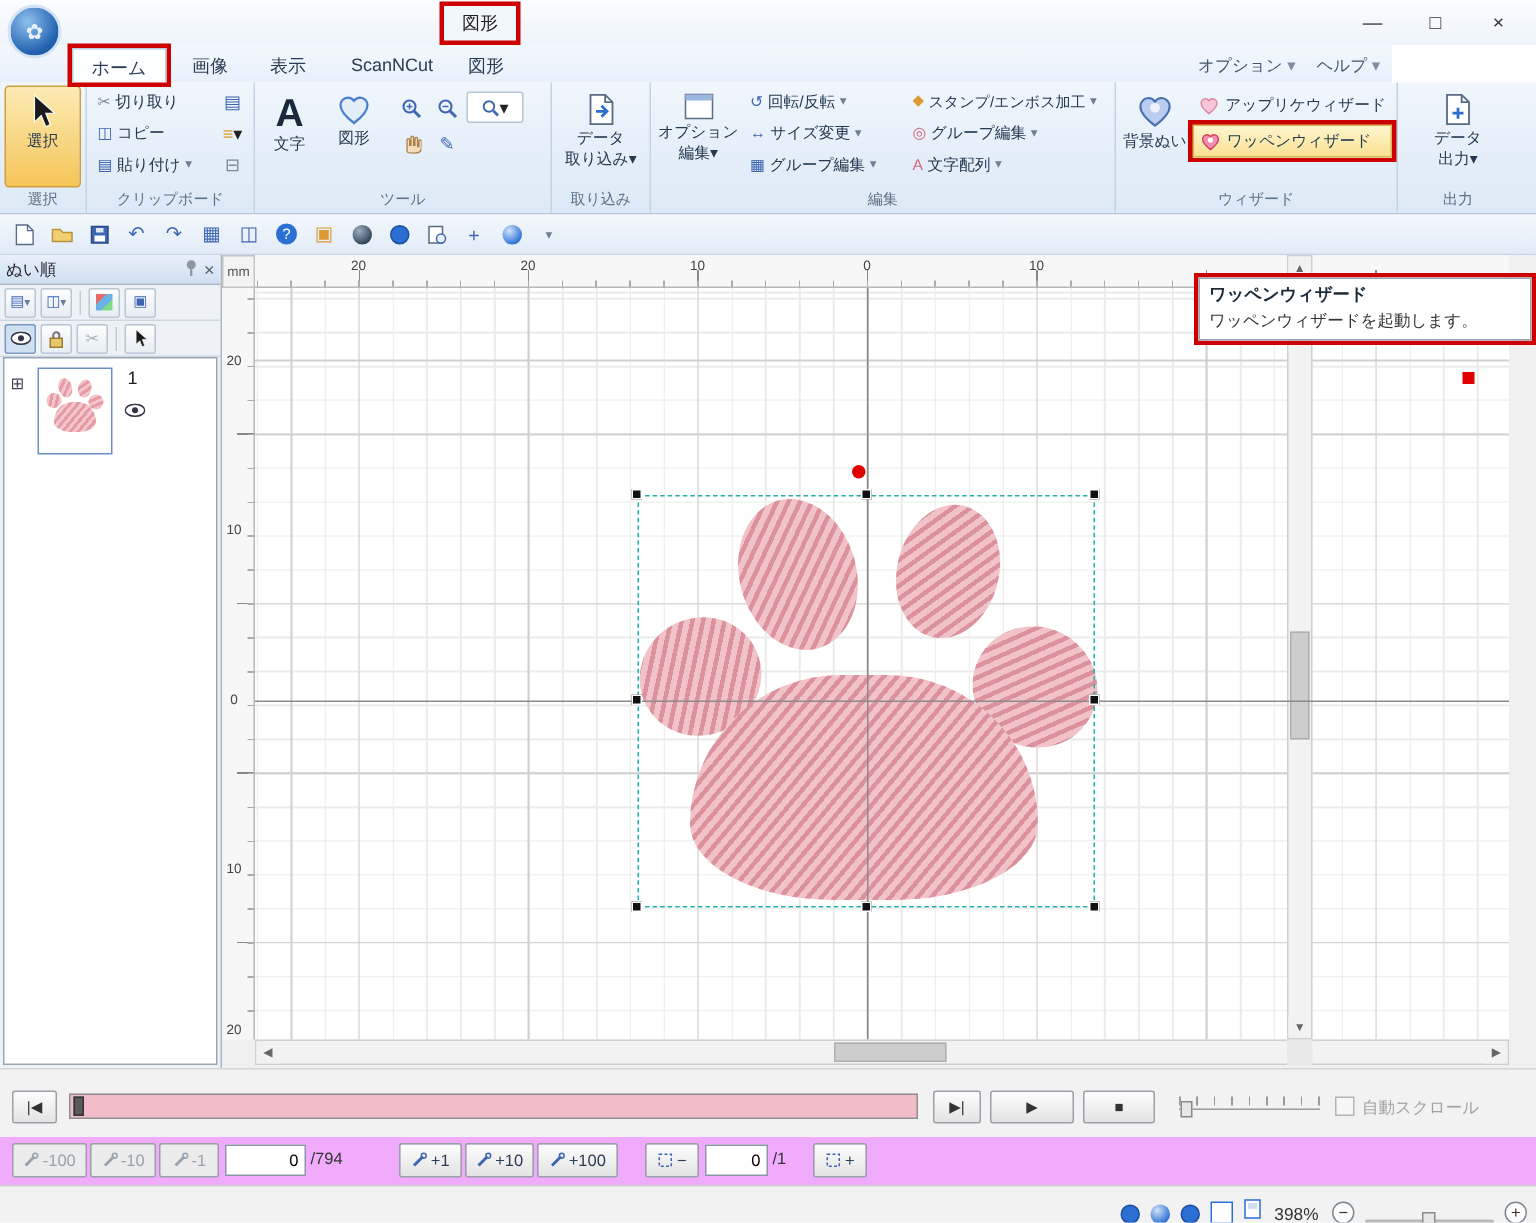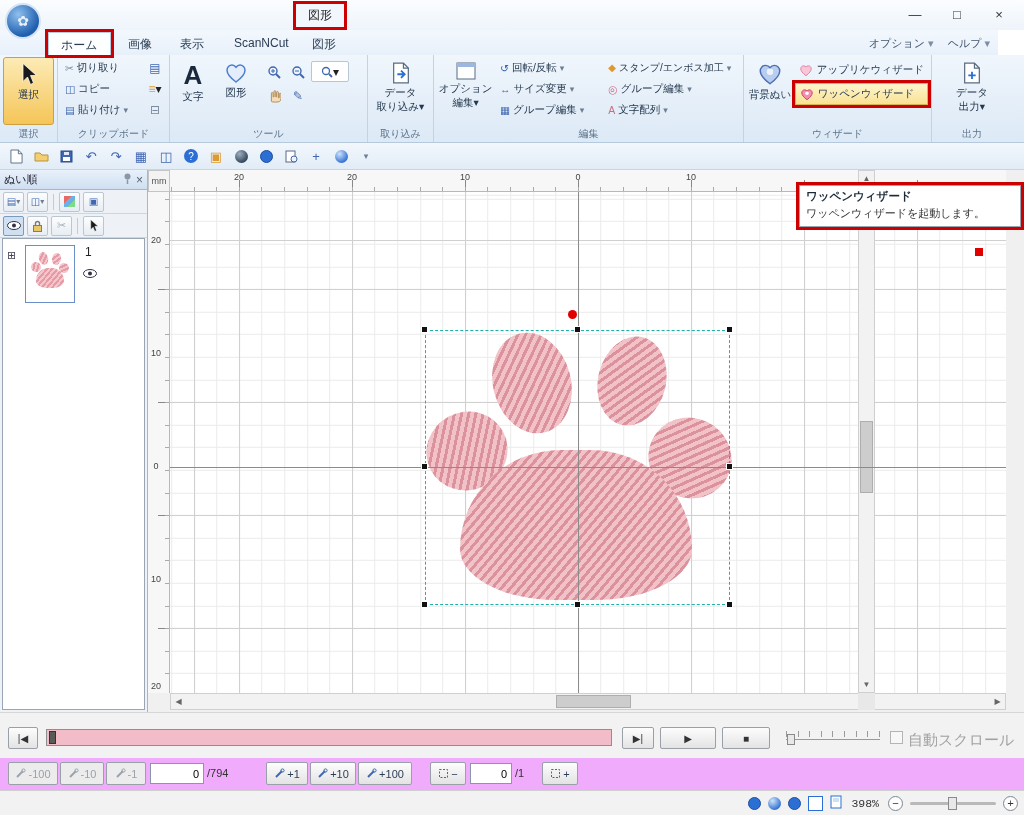--- a/index.html
+++ b/index.html
@@ -11,21 +11,21 @@
   .titlebar { position:absolute; left:0; top:0; width:1024px; height:30px; background:linear-gradient(#fbfdff,#eef4fb); }
   .orb { position:absolute; left:5px; top:3px; width:36px; height:36px; border-radius:50%;
          background:radial-gradient(circle at 35% 30%, #8fc0ee, #1f5fae 70%); border:2px solid #d5e4f4; z-index:30;
          display:flex; align-items:center; justify-content:center; color:#e8f0fa; font-size:14px; }
   .win-title { position:absolute; left:60px; top:8px; color:#333; }
   .ctx-anno { position:absolute; left:296px; top:4px; padding:3px 12px; background:#f2f7fd; box-shadow:0 0 0 3px #cc0000; z-index:25; }
   .winbtns { position:absolute; right:4px; top:0; height:30px; display:flex; }
   .winbtn { width:42px; height:28px; display:flex; align-items:center; justify-content:center; color:#333; font-size:13px; }
 
   
-  .tabrow { position:absolute; left:0; top:30px; width:998px; height:25px; background:linear-gradient(#f3f8fd,#e7f0fa); }
+  .tabrow { position:absolute; left:0; top:30px; width:928px; height:25px; background:linear-gradient(#f3f8fd,#e7f0fa); }
   .tab { position:absolute; top:2px; height:23px; padding:4px 12px 0; color:#2a3c52; }
   .tab.active { background:#fdfeff; border:1px solid #b9cbde; border-bottom:none; box-shadow:0 0 0 3px #cc0000; z-index:20; }
   .tabrow-right { position:absolute; right:8px; top:6px; color:#44566e; font-size:11px; display:flex; gap:14px; }
   .tabrow-right span.caret { color:#7d8da2; }
 
   
   .ribbon { position:absolute; left:0; top:55px; width:1024px; height:88px;
             background:linear-gradient(#f0f6fc,#dcе9f6); background:linear-gradient(#f0f6fc,#dce9f6);
             border-bottom:1px solid #b6c8dc; display:flex; }
   .rgroup { height:100%; border-right:1px solid #c3d3e6; display:flex; flex-direction:column; padding:2px 3px 0; }
@@ -119,36 +119,36 @@
   .playbar { position:absolute; left:0; top:712px; width:1024px; height:46px; background:#f2f2f2; border-top:1px solid #d6d6d6; }
   .pbtn { position:absolute; height:22px; background:linear-gradient(#fdfdfd,#e3e3e3); border:1px solid #9aa0a8;
           border-radius:2px; display:flex; align-items:center; justify-content:center; font-size:10px; color:#333; }
   .main-slider { position:absolute; left:46px; top:16px; width:566px; height:17px; background:#f3bcc9; border:1px solid #8f8f8f; }
   .main-slider .sl-handle { position:absolute; left:2px; top:1px; width:7px; height:13px; background:#5a5a5a; border:1px solid #333; }
   .mini-slider { position:absolute; left:786px; top:18px; width:94px; height:14px; }
   .mini-ticks { position:absolute; left:0; top:0; width:94px; height:6px;
                 background:repeating-linear-gradient(90deg,#9a9a9a 0 1px,transparent 1px 11.6px); }
   .mini-line { position:absolute; left:0; top:8px; width:94px; height:1px; background:#9a9a9a; }
   .mini-handle { position:absolute; left:1px; top:3px; width:8px; height:11px; background:#e8e8e8; border:1px solid #8a8a8a; }
-  .autoscroll { position:absolute; left:890px; top:18px; display:flex; gap:5px; color:#a2a2a2; font-size:15px; }
+  .autoscroll { position:absolute; left:890px; top:18px; display:flex; gap:5px; color:#a2a2a2; font-size:11px; }
   .cb { width:13px; height:13px; border:1px solid #b4b4b4; background:#f7f7f7; }
 
   
   .stitchbar { position:absolute; left:0; top:758px; width:1024px; height:32px; background:#f0abfc; }
   .sbtn { position:absolute; top:4px; height:23px; background:linear-gradient(#fdfdfd,#e3e3e3); border:1px solid #9aa0a8;
           border-radius:2px; display:flex; align-items:center; justify-content:center; gap:2px; font-size:11px; color:#2c3e56; }
   .sbtn.disabled { color:#9aa2ab; background:#ececec; }
   .numbox { position:absolute; top:5px; height:21px; border:1px solid #8a97a6; background:#fff; text-align:right;
             padding-right:4px; font-size:11px; font-family:"Liberation Sans",sans-serif; }
   .slabel { position:absolute; top:9px; font-size:11px; color:#333; }
 
   
   .statusbar { position:absolute; left:0; top:790px; width:1024px; height:25px; background:#f2f2f2; border-top:1px solid #cfcfcf; }
   .status-info { position:absolute; left:8px; top:5px; color:#333; font-size:11.5px; }
-  .status-right { position:absolute; right:6px; top:0; height:25px; display:flex; align-items:center; gap:7px;font-family:Liberation Mono, monospace; }
+  .status-right { position:absolute; right:6px; top:0; height:25px; display:flex; align-items:flex-end; gap:7px; }
   .sq-icon { width:15px; height:15px; border:1px solid #2b6fd4; background:#fff; }
   .zoomlabel { font-size:11.5px; color:#333; margin:0 2px; }
   .zoombtn { width:15px; height:15px; border-radius:50%; border:1px solid #7c8894; background:#fdfdfd;
              display:flex; align-items:center; justify-content:center; font-size:11px; color:#333; }
   .zoomtrack { position:relative; width:86px; height:3px; background:#b9b9b9; border-radius:2px; }
   .zoomhandle { position:absolute; left:38px; top:-5px; width:9px; height:13px; background:#e8e8e8; border:1px solid #8a8a8a; }
 </style>
 </head>
 <body>
 

